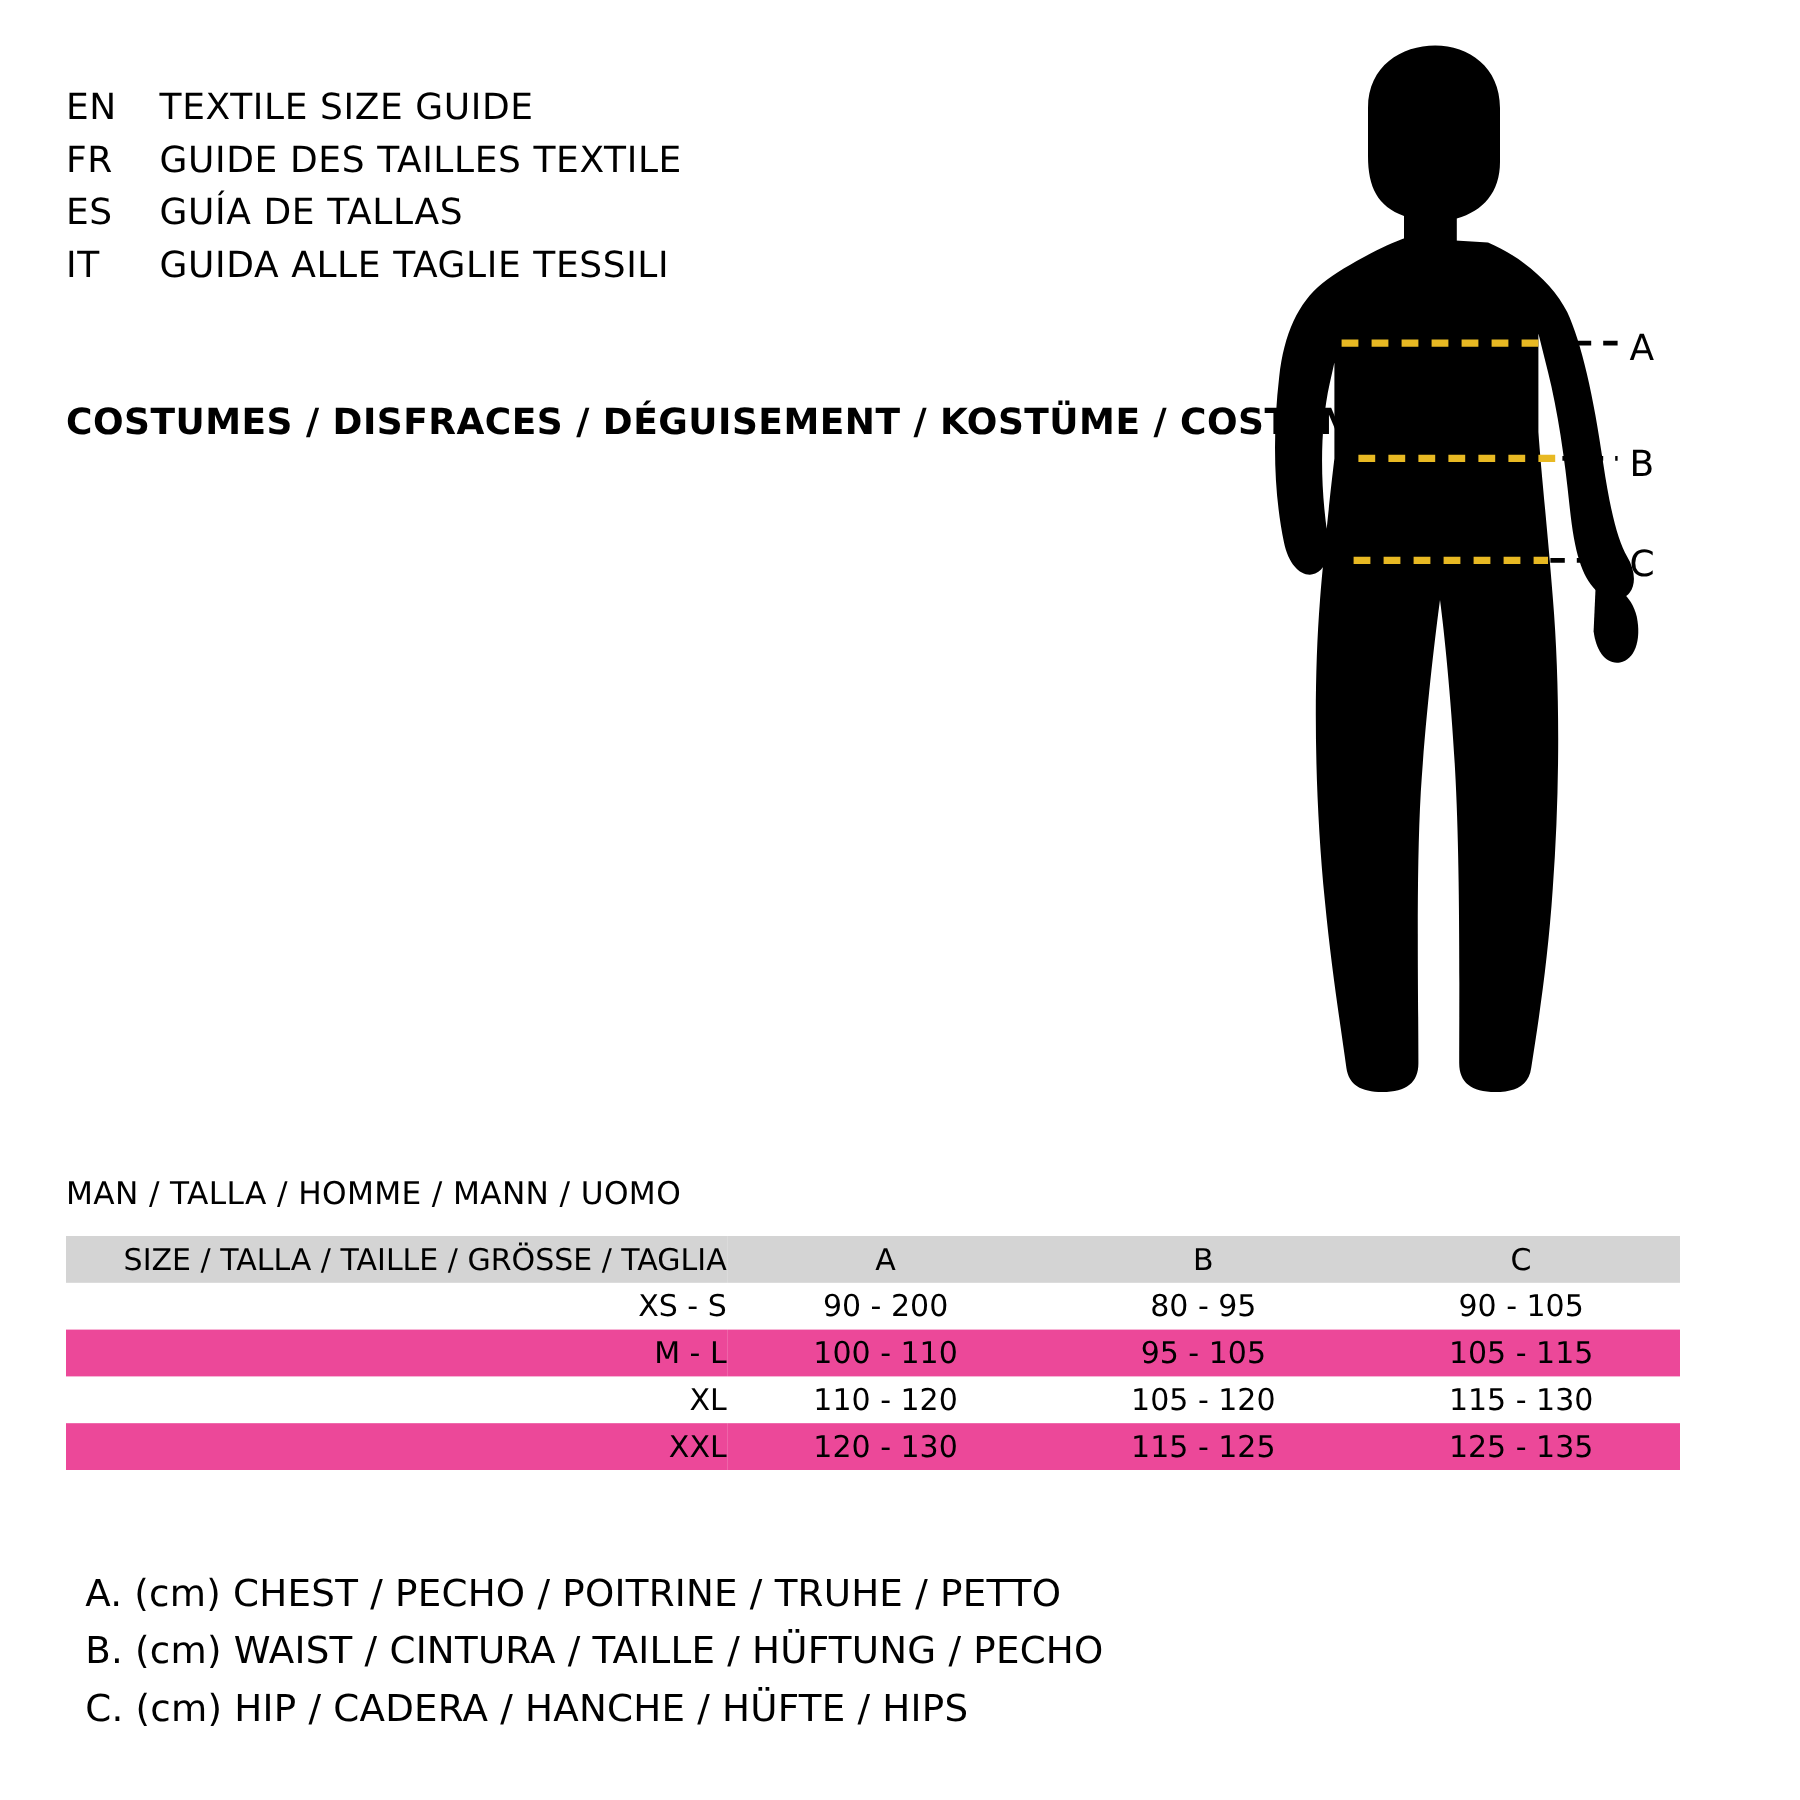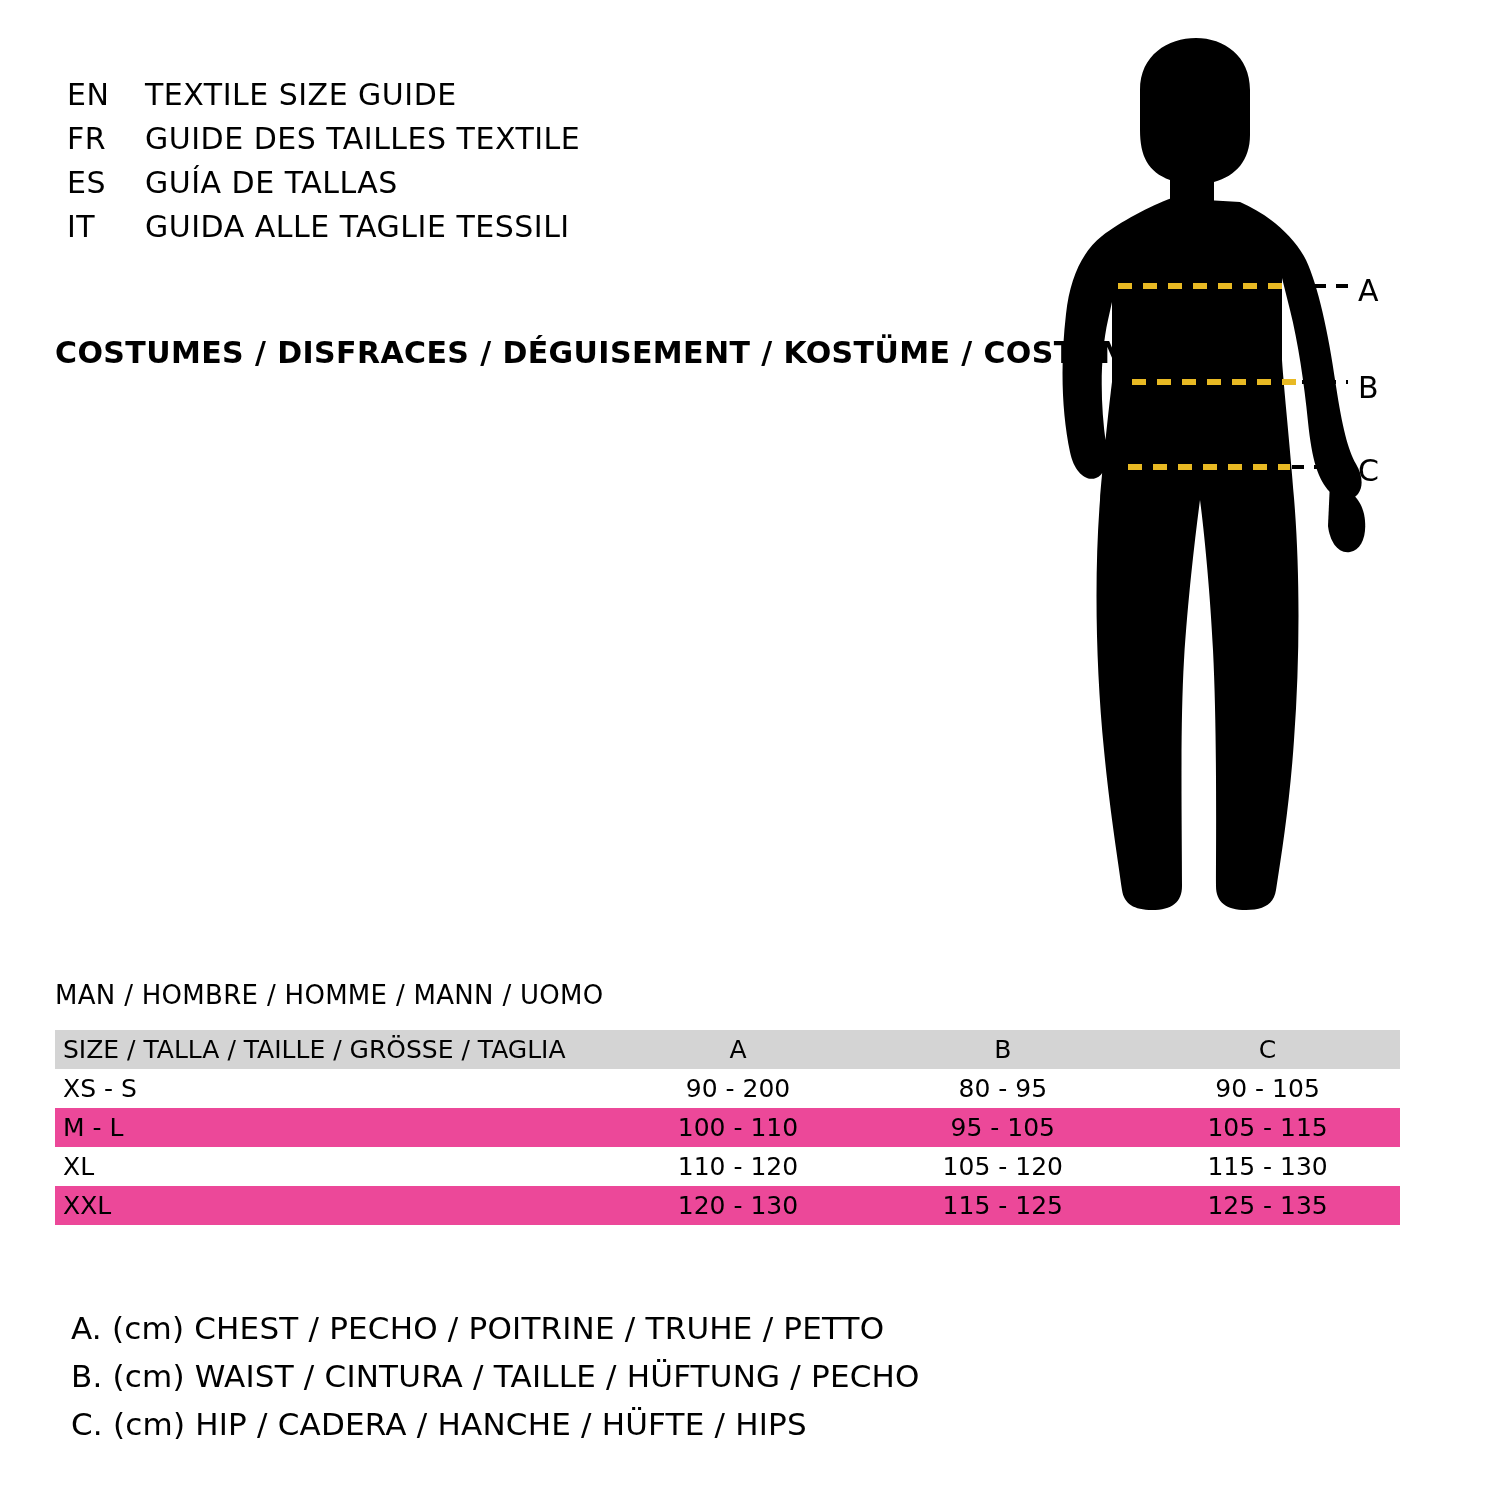--- a/index.html
+++ b/index.html
@@ -23,25 +23,24 @@
 
   
   .lang-block {
     position: absolute;
     left: 55px;
     top: 72px;
     width: 900px;
   }
   .lang-row {
     display: flex;
-    align-items: center;
+    align-items: flex-start;
     height: 44px;
     font-size: 30px;
     letter-spacing: 0.5px;
-    margin-left: 12px;
   }
   .lang-code {
     width: 78px;
     flex: 0 0 78px;
   }
   .lang-text {
     flex: 1 1 auto;
   }
 
   .costumes-line {
@@ -92,21 +91,21 @@
   table.size-table th,
   table.size-table td {
     padding: 0;
     height: 39px;
     font-weight: normal;
     text-align: center;
     vertical-align: middle;
   }
   table.size-table th.label-col,
   table.size-table td.label-col {
-    text-align: left;
+    text-align: right;
     padding-left: 8px;
     width: 545px;
   }
   table.size-table th {
     background: #d4d4d4;
   }
   table.size-table tr.alt td {
     background: #ec4899;
   }
   table.size-table col.meas { width: 266px; }
@@ -197,21 +196,21 @@
       <line x1="302" y1="352" x2="348" y2="352" stroke="#000000" stroke-width="4" stroke-dasharray="12 10"></line>
 
       <line x1="128" y1="437" x2="290" y2="437" stroke="#e8b923" stroke-width="6" stroke-dasharray="14 11"></line>
       <line x1="292" y1="437" x2="348" y2="437" stroke="#000000" stroke-width="4" stroke-dasharray="12 10"></line>
     </svg>
     <span class="marker-label marker-a">A</span>
     <span class="marker-label marker-b">B</span>
     <span class="marker-label marker-c">C</span>
   </div>
 
-  <div class="table-title">MAN / HOMBRE / HOMME / MANN / UOMO</div>
+  <div class="table-title">MAN / TALLA / HOMME / MANN / UOMO</div>
 
   <table class="size-table">
     <colgroup>
       <col style="width:545px">
       <col class="meas">
       <col class="meas">
       <col class="meas">
     </colgroup>
     <thead>
       <tr>

